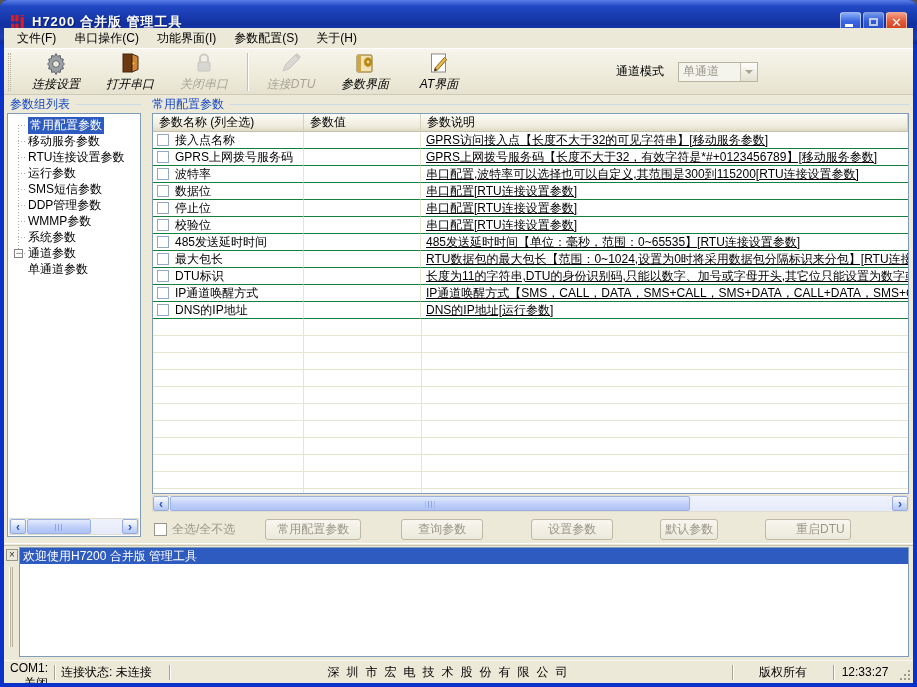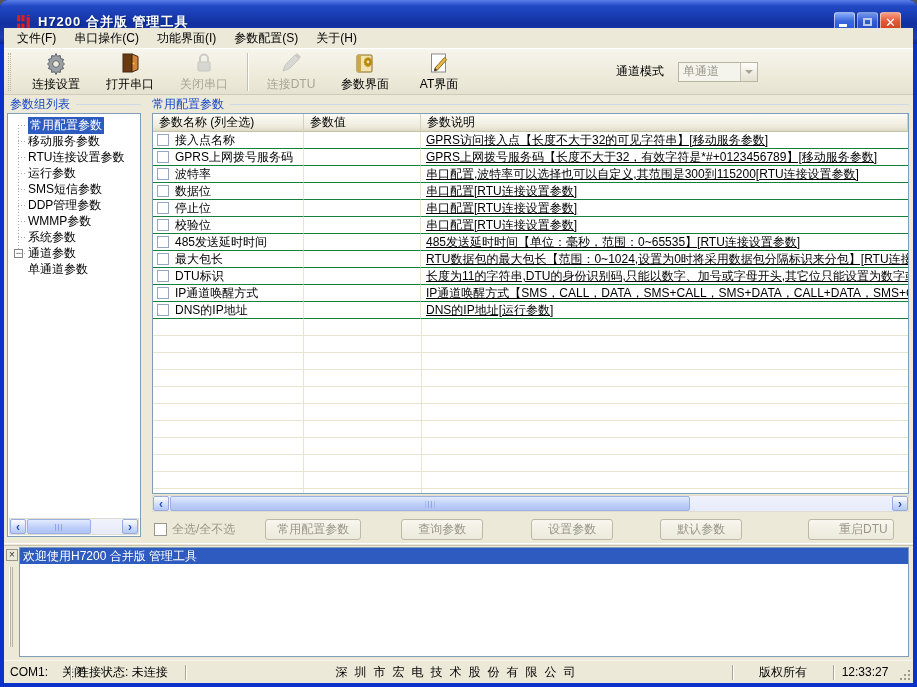--- a/index.html
+++ b/index.html
@@ -2,21 +2,21 @@
 <html><head>
 <meta charset="utf-8">
 <style>
   * { margin:0; padding:0; box-sizing:border-box; }
   body { font-family:"Liberation Sans","DejaVu Sans",sans-serif; background:#555; }
   #window { position:relative; width:917px; height:687px; background:#0a32c8; border-radius:8px 8px 0 0; overflow:hidden; }
 
   
   .titlebar { position:absolute; top:0; left:0; right:0; height:44px; border-radius:7px 7px 0 0;
     background:linear-gradient(180deg,#5a7ee8 0%,#2148c4 14%,#12309f 55%,#1c3db6 85%,#0d269a 100%);
-    display:flex; align-items:center; padding:0 16px; }
+    display:flex; align-items:center; padding:0 10px; }
   .app-icon { width:17px; height:17px; margin-right:5px; display:inline-flex; }
   .title { color:#fff; font-size:13px; font-weight:bold; text-shadow:1px 1px 1px #08206c; letter-spacing:1px; }
   .winbtns { margin-left:auto; display:flex; gap:2px; }
   .wbtn { width:21px; height:20px; border-radius:3px; border:1px solid rgba(255,255,255,.55);
     display:flex; align-items:center; justify-content:center; position:relative; }
   .wbtn.min, .wbtn.max { background:linear-gradient(180deg,#8cb0f8,#3a67e0 45%,#2a52cc); }
   .wbtn.max { opacity:.8; }
   .wbtn.close { background:linear-gradient(180deg,#f5a088,#e25b38 45%,#c93d1c); }
   .glyph-min { position:absolute; left:4px; bottom:4px; width:8px; height:3px; background:#fff; }
   .glyph-max { width:9px; height:8px; border:2px solid #fff; background:transparent; opacity:.9; }
@@ -25,21 +25,21 @@
   .inner { position:absolute; top:28px; left:4px; right:4px; bottom:4px; background:#0f172a; overflow:hidden; }
 
   
   .menubar { height:20px; display:flex; align-items:center; padding-left:4px; background:#ece9d8; }
   .mitem { font-size:12px; color:#000; padding:2px 9px; }
 
   
   .toolbar { position:relative; height:47px; background:linear-gradient(180deg,#f7f5ec,#ece9d8 70%,#e6e2d0);
     border-top:1px solid #fff; border-bottom:1px solid #cfcbb8; display:flex; align-items:center; padding-left:4px; }
   .tgrip { width:3px; height:38px; margin-right:8px; border-left:1px dotted #b8b4a0; border-right:1px dotted #b8b4a0; }
-  .tbtn { width:74px; height:43px; display:flex; flex-direction:column; align-items:center; justify-content:center; gap:1px; }
+  .tbtn { width:74px; height:43px; display:flex; flex-direction:column; align-items:center; justify-content:center; gap:1px;font-style:italic; }
   .tbtn .ticon { width:24px; height:24px; display:flex; align-items:center; justify-content:center; }
   .tbtn .tlabel { font-size:12px; color:#000; white-space:nowrap; }
   .tbtn.disabled .tlabel { color:#a8a496; }
   .tbtn.disabled .ticon { opacity:.55; filter:grayscale(1); }
   .tsep { width:1px; height:38px; background:#c5c1ae; box-shadow:1px 0 0 #fff; margin:0 6px; }
   .chanmode { position:absolute; left:612px; top:0; height:100%; display:flex; align-items:center; gap:14px; }
   .chanlabel { font-size:12px; color:#000; }
   .combo { width:80px; height:20px; background:#f5f4ec; border:1px solid #b9b5a3; display:flex; align-items:center; }
   .combo-val { flex:1; font-size:12px; color:#9a968a; padding-left:4px; }
   .combo-btn { width:17px; height:18px; background:linear-gradient(180deg,#fdfdfa,#e4e1d0); border-left:1px solid #c5c1ae;
@@ -110,42 +110,42 @@
   
   .footer { position:absolute; left:148px; top:423px; width:757px; height:22px; display:flex; align-items:center; }
   .cb.big { width:13px; height:13px; border:1px solid #9a968a; margin:0 5px 0 2px; }
   .flabel { font-size:12px; color:#9a968a; }
   .fbtns { display:flex; margin-left:30px; }
   .fbtn { height:21px; font-size:12px; color:#9a968a; background:linear-gradient(180deg,#f8f6ee,#eceadb);
     border:1px solid #bdb9a6; border-radius:3px; font-family:inherit; }
   .fbtn:nth-child(1){ width:96px; margin-right:40px; }
   .fbtn:nth-child(2){ width:82px; margin-right:48px; }
   .fbtn:nth-child(3){ width:82px; margin-right:47px; }
-  .fbtn:nth-child(4){ width:82px; margin-right:66px; }
+  .fbtn:nth-child(4){ width:58px; margin-right:47px; }
   .fbtn:nth-child(5){ width:86px;padding-left:24px; }
 
   
   .splitter { position:absolute; left:0; right:0; top:448px; height:3px;
     border-top:1px solid #fff; border-bottom:1px solid #c5c1ae; }
   .logbar { position:absolute; left:2px; top:454px; width:12px; bottom:2px; }
   .logclose { display:flex; width:12px; height:12px; border:1px solid #9a968a; background:#ece9d8;
     align-items:center; justify-content:center; font-size:10px; color:#333; line-height:1; }
   .loggrip { position:absolute; left:3px; top:18px; width:4px; height:80px;
     border-left:1px solid #fff; border-right:1px solid #b8b4a0; box-shadow:inset 1px 0 0 #b8b4a0; }
   .loglist { position:absolute; left:15px; top:452px; width:890px; height:110px; background:#fff;
     border:1px solid #7f9db9; overflow:hidden; }
   .lline { height:16px; font-size:12px; line-height:16px; padding-left:3px; color:#000; white-space:nowrap; }
   .lline.selected { background:#2e5bbf; color:#fff; }
 
   
   .statusbar { position:absolute; left:0; right:0; bottom:0; height:23px; background:#ece9d8;
     border-top:1px solid #f8f6ee; display:flex; align-items:center; font-size:12px; color:#000; }
   .spanel { display:flex; align-items:center; height:100%; padding:0 6px; white-space:nowrap; }
   .sdiv { width:1px; height:15px; background:#a9a593; box-shadow:1px 0 0 #fff; flex:none; }
-  .p-port { width:66px; } .p-port .pstate { margin-left:14px; }
+  .p-port { width:50px;flex-direction:column; } .p-port .pstate { margin-left:14px; }
   .p-conn { width:114px; }
   .p-company { flex:1; justify-content:center; letter-spacing:7px; }
   .p-copy { width:100px; justify-content:center; }
   .p-time { width:62px; justify-content:center; }
   .grip2 { width:16px; height:16px; margin:4px 1px 0 0; }
 </style>
 </head>
 <body>
 
 <div id="window">

